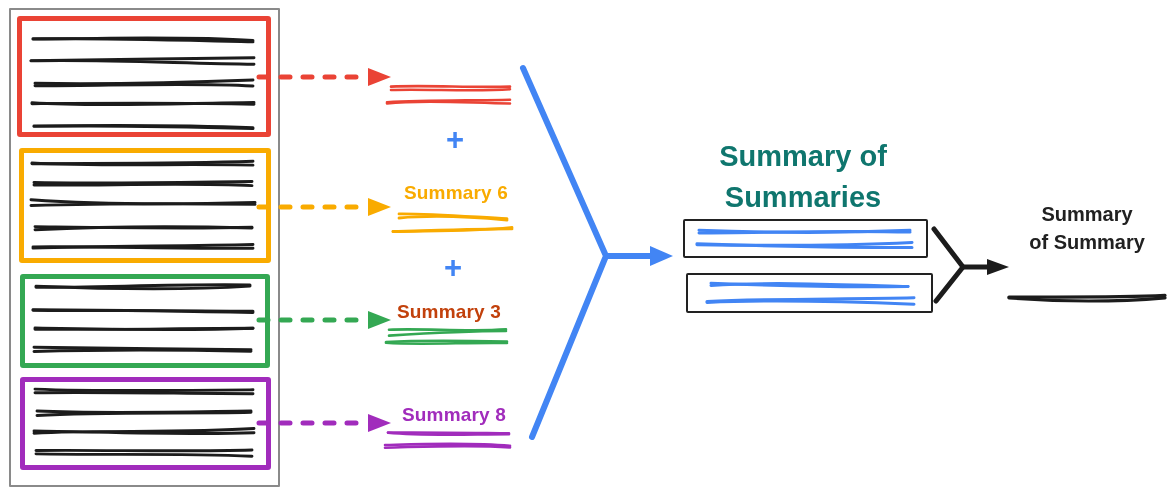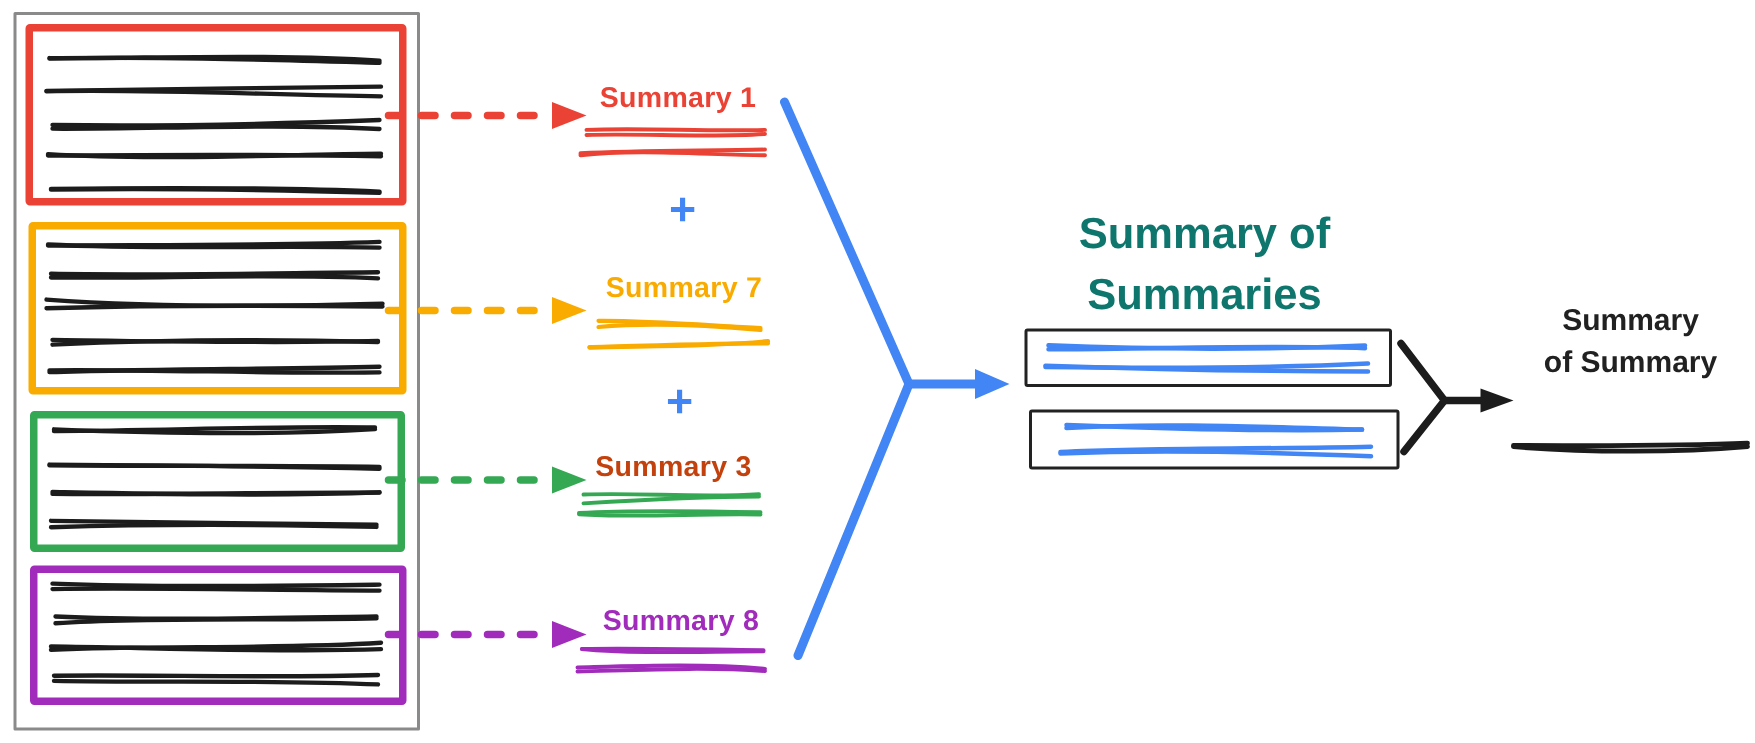--- a/index.html
+++ b/index.html
@@ -141,22 +141,21 @@
         <path d="M 697 243.8 C 762 246, 843 247.6, 912 247.6" stroke="#4285F4" stroke-width="3" fill="none" stroke-linecap="round"></path>
         <path d="M 711 285.4 C 770 281.6, 845 284.7, 908 286.4" stroke="#4285F4" stroke-width="3" fill="none" stroke-linecap="round"></path>
         <path d="M 711 283.3 C 770 285.6, 845 287.7, 908 286.4" stroke="#4285F4" stroke-width="3" fill="none" stroke-linecap="round"></path>
         <path d="M 707 301.4 C 769 298.4, 848 299.4, 914 297.8" stroke="#4285F4" stroke-width="3" fill="none" stroke-linecap="round"></path>
         <path d="M 707 302.4 C 769 299.7, 848 301.5, 914 304.2" stroke="#4285F4" stroke-width="3" fill="none" stroke-linecap="round"></path>
         <path d="M 1009 297 C 1056 296.9, 1115 297.7, 1165 295.4" stroke="#1C1C1C" stroke-width="3.2" fill="none" stroke-linecap="round"></path>
         <path d="M 1009 297.8 C 1056 301.5, 1115 302.1, 1165 297.8" stroke="#1C1C1C" stroke-width="3.2" fill="none" stroke-linecap="round"></path>
       </g>
   </svg>
 
-  <div class="sum-label" style="left: 385px; top: 55px; color: rgb(234, 67, 53);">Summary 1</div>
-  <div class="sum-label" style="left: 389px; top: 182px; color: rgb(249, 171, 0);">Summary 7</div>
+  <div class="sum-label" style="left: 389px; top: 182px; color: rgb(249, 171, 0);">Summary 6</div>
   <div class="sum-label" style="left: 382px; top: 301px; color: #c2410c;">Summary 3</div>
   <div class="sum-label" style="left: 387px; top: 404px; color: rgb(161, 44, 188);">Summary 8</div>
 
   <div class="plus" style="left: 439px; top: 123px; color: rgb(66, 133, 244);">+</div>
   <div class="plus" style="left: 437px; top: 251px; color: rgb(66, 133, 244);">+</div>
 
   <div class="center-title" style="color: #0f766e;">
     <div>Summary of</div>
     <div>Summaries</div>
   </div>

